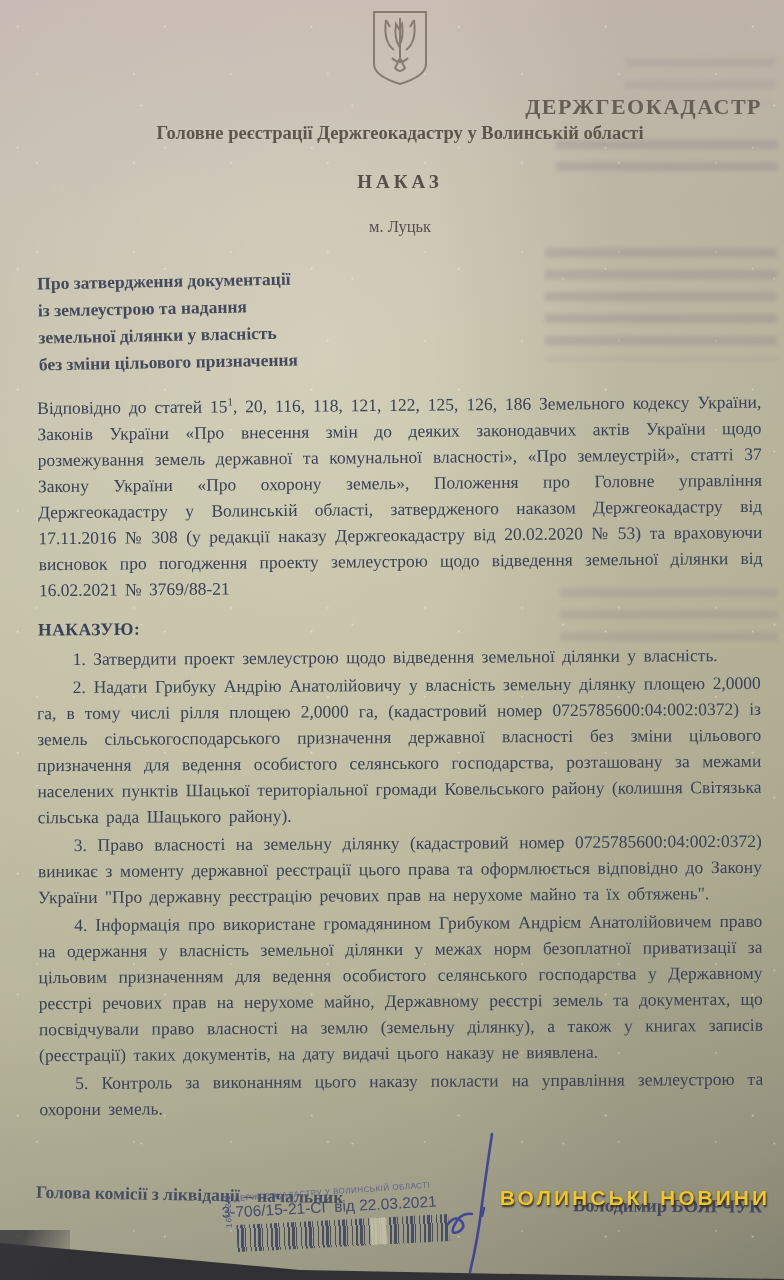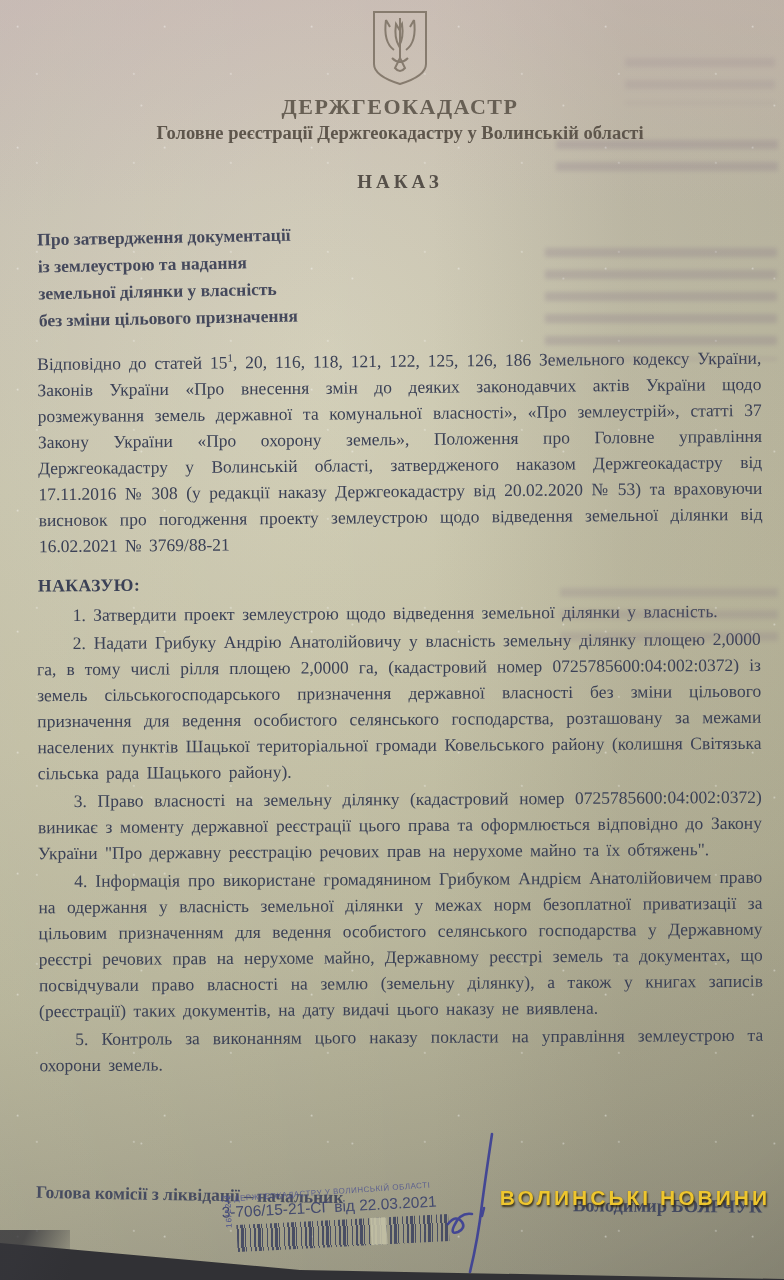--- a/index.html
+++ b/index.html
@@ -16,21 +16,21 @@
     position:absolute;inset:0;pointer-events:none;opacity:.55;
     background-image:
       radial-gradient(circle 1px at 12% 22%, rgba(255,255,255,.8), rgba(255,255,255,0) 1.6px),
       radial-gradient(circle 1px at 67% 61%, rgba(255,255,255,.7), rgba(255,255,255,0) 1.6px),
       radial-gradient(circle 1px at 38% 83%, rgba(255,255,255,.7), rgba(255,255,255,0) 1.6px);
     background-size: 147px 121px, 211px 173px, 97px 89px;
   }
   .sheet{position:absolute;inset:0;padding:0 22px 0 38px;box-sizing:border-box;color:#3b4156;}
   
   .emblem{width:58px;height:76px;margin:10px auto 0;display:block;}
-  .agency{ text-align:center;margin-top:8px;font-size:22px;font-weight:bold;letter-spacing:1.5px;color:#675f54;}
+  .agency{ text-align:right;margin-top:8px;font-size:22px;font-weight:bold;letter-spacing:1.5px;color:#675f54;}
   .department{text-align:center;margin-top:3px;font-size:18.5px;font-weight:bold;color:#5e564c;}
   .doc-type{text-align:center;margin-top:27px;font-size:19px;font-weight:bold;letter-spacing:4px;color:#565049;font-family:Liberation Serif, serif;}
   .city{text-align:center;margin-top:24px;font-size:16.5px;color:#55504a;}
   
   .subject{margin-top:30px;width:360px;font-size:17.5px;line-height:27px;font-weight:bold;color:#45495c;transform:rotate(-1.1deg);}
   
   .preamble{margin-top:12px;font-size:17.5px;line-height:26px;text-align:justify;word-spacing:3px;transform:rotate(-0.5deg);}
   .preamble .indent, .item{text-indent:36px;}
   sup{font-size:11px;}
   .order-heading{margin-top:12px;font-size:17.5px;font-weight:bold;letter-spacing:.5px;transform:rotate(-0.4deg);}
@@ -84,20 +84,21 @@
       <path d="M25,14 q-2,14 3,22 q5,-8 3,-22 l-3,5 z"></path>
       <path d="M15,10 q-3,22 8,30 M15,10 l4,7"></path>
       <path d="M43,10 q3,22 -8,30 M43,10 l-4,7"></path>
       <path d="M21,48 q8,8 16,0 M29,48 l-5,10 q5,6 10,0 z"></path>
     </g>
   </svg>
 
   <div class="agency">ДЕРЖГЕОКАДАСТР</div>
   <div class="department">Головне реєстрації Держгеокадастру у Волинській області</div>
   <div class="doc-type">НАКАЗ</div>
+  <div class="city">м. Луцьк</div>
 
   <div class="subject">
     <div>Про затвердження документації</div>
     <div>із землеустрою та надання</div>
     <div>земельної ділянки у власність</div>
     <div>без зміни цільового призначення</div>
   </div>
 
   <p class="preamble"><span class="indent">Відповідно до статей 15</span><sup>1</sup><span>, 20, 116, 118, 121, 122, 125, 126, 186 Земельного кодексу України, Законів України «Про внесення змін до деяких законодавчих актів України щодо розмежування земель державної та комунальної власності», «Про землеустрій», статті 37 Закону України «Про охорону земель», Положення про Головне управління Держгеокадастру у Волинській області, затвердженого наказом Держгеокадастру від 17.11.2016 № 308 (у редакції наказу Держгеокадастру від 20.02.2020 № 53) та враховуючи висновок про погодження проекту землеустрою щодо відведення земельної ділянки від 16.02.2021 № 3769/88-21</span></p>
 

